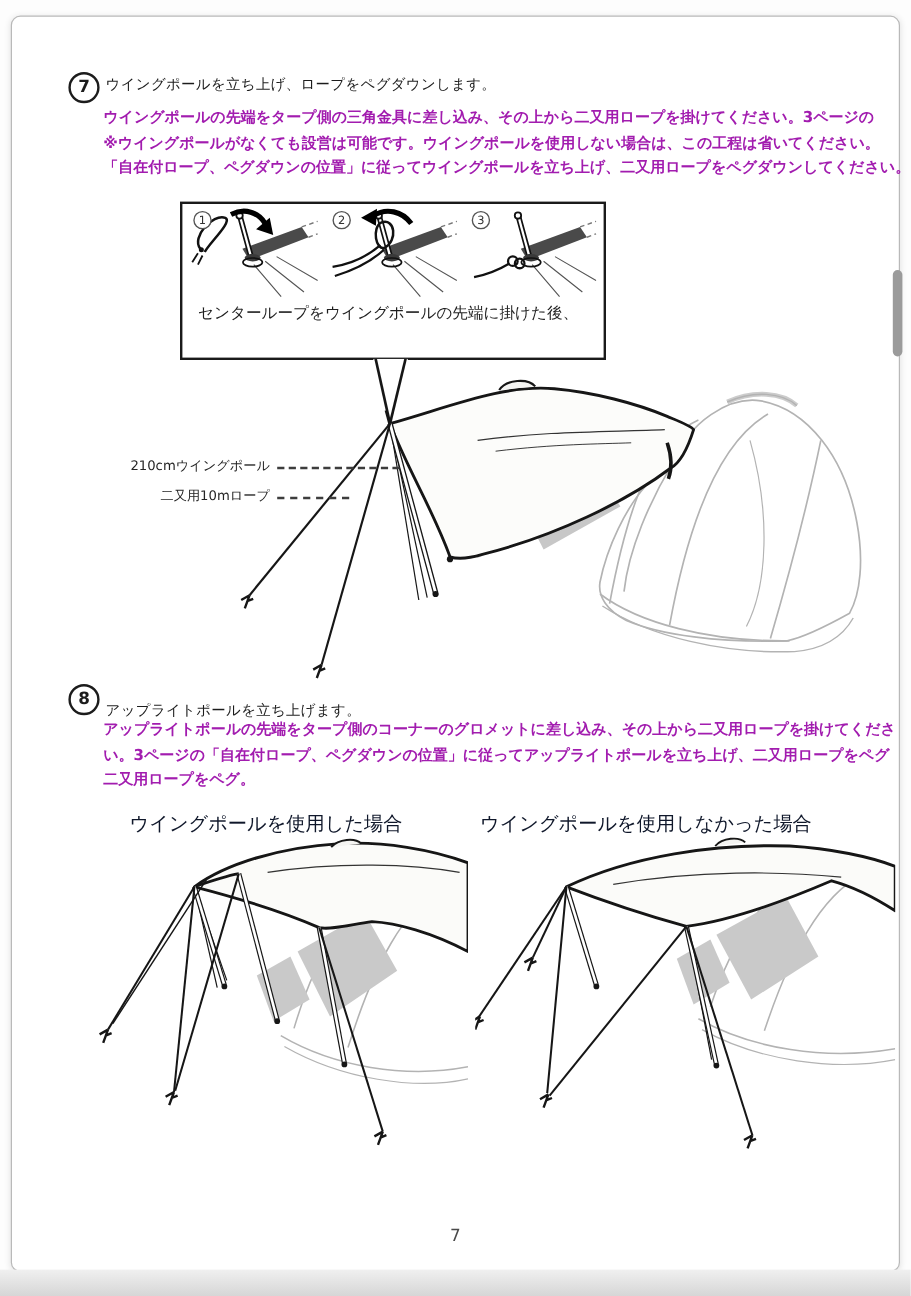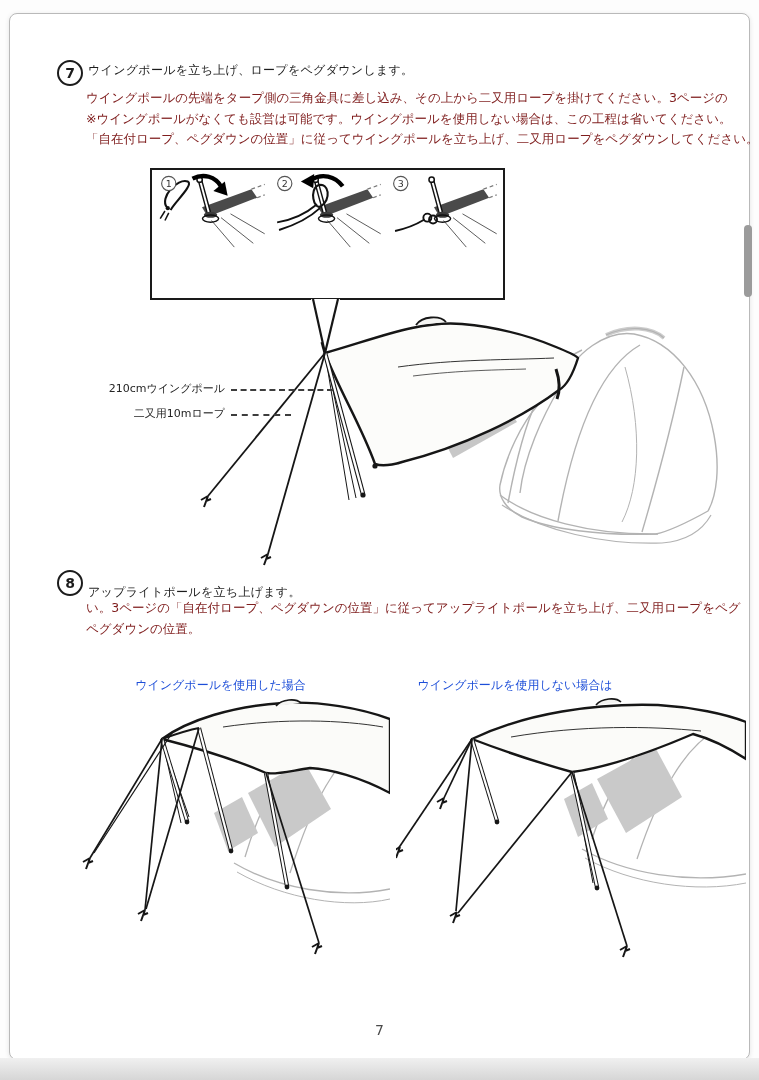--- a/index.html
+++ b/index.html
@@ -20,33 +20,33 @@
   .scroll-thumb{
     position:absolute;left:744px;top:225px;width:8px;height:72px;
     border-radius:4px;background:#9b9b9b;
   }
   .step-circle{
     position:absolute;width:22px;height:22px;border:2px solid #1c1c1c;border-radius:50%;
     display:flex;align-items:center;justify-content:center;
     font-size:14px;font-weight:bold;background:#fff;
   }
   .step-title{position:absolute;font-size:12px;font-weight:normal;white-space:nowrap;letter-spacing:.3px;}
-  .body-text{position:absolute;font-size:12.5px;line-height:20.5px;color:#7f1d1d;}
+  .body-text{position:absolute;font-size:12.5px;line-height:20.5px;color:#a21caf;font-weight:bold;}
   .body-text div{white-space:nowrap;}
   .callout-box{
     position:absolute;left:150px;top:168px;width:355px;height:132px;
     border:2px solid #1a1a1a;background:#fff;box-sizing:border-box;
   }
   .mini-row{display:flex;gap:7px;padding:3px 5px 0 5px;}
   .callout-text{position:absolute;left:13px;top:82px;font-size:13px;line-height:20px;color:#1e1e1e;}
   .callout-text div{white-space:nowrap;}
   .pointer-svg{position:absolute;left:285px;top:299px;}
   .label-text{position:absolute;font-size:11px;color:#242424;text-align:right;white-space:nowrap;width:165px;left:60px;}
   .dash-line{position:absolute;height:0;border-top:2px dashed #3d3d3d;}
-  .caption{position:absolute;font-size:12px;color:#1d4ed8;text-align:center;white-space:nowrap;}
+  .caption{position:absolute;font-size:16px;color:#0f172a;text-align:center;white-space:nowrap;}
   .page-num{position:absolute;left:0;top:1022px;width:759px;text-align:center;font-size:14px;color:#4a4a4a;}
   .illo{position:absolute;}
 </style>
 </head>
 <body>
 
 <div class="page-card"></div>
 
 <div class="step-circle" style="left:57px;top:60px;">
   <span>7</span>
@@ -106,20 +106,21 @@
       <ellipse cx="55" cy="44" rx="7" ry="3.2" fill="#3a3a3a"></ellipse>
       <ellipse cx="55" cy="48" rx="8.5" ry="3.8" fill="none" stroke="#111" stroke-width="1.5"></ellipse>
       <circle cx="39" cy="47" r="4.2" fill="none" stroke="#111" stroke-width="2"></circle>
       <circle cx="45" cy="49" r="4.2" fill="none" stroke="#111" stroke-width="2"></circle>
       <path d="M36,49 C26,55 15,59 5,61" fill="none" stroke="#111" stroke-width="2"></path>
       <circle cx="11" cy="11" r="7.5" fill="#fff" stroke="#555" stroke-width="1.2"></circle>
       <text x="11" y="14.5" text-anchor="middle" font-size="10" fill="#333">3</text>
     </svg>
   </div>
   <div class="callout-text">
+    <div>センターループをウイングポールの先端に掛けた後、</div>
   </div>
 </div>
 
 <svg class="illo" style="left:170px;top:305px;" width="560" height="262" viewBox="0 0 560 262">
   <g stroke="#b3b3b3" fill="none" stroke-width="1.4">
     <path d="M390,82 C404,46 438,25 464,29 C503,36 534,76 544,130 C550,162 547,190 538,206 C520,216 500,226 486,229 C430,231 380,224 352,212 C336,204 328,192 330,180 C336,150 352,118 368,100"></path>
     <path d="M390,82 C372,112 354,152 350,188"></path>
     <path d="M338,198 C354,112 374,62 412,45"></path>
     <path d="M388,216 C404,128 430,63 470,40"></path>
     <path d="M472,227 C494,152 507,96 514,62"></path>
@@ -162,26 +163,27 @@
 <div class="label-text" style="top:381px;">210cmウイングポール</div>
 <div class="dash-line" style="left:231px;top:389px;width:102px;"></div>
 <div class="label-text" style="top:406px;">二又用10mロープ</div>
 <div class="dash-line" style="left:231px;top:414px;width:60px;"></div>
 
 <div class="step-circle" style="left:57px;top:570px;">
   <span>8</span>
 </div>
 <div class="step-title" style="left:88px;top:572px;margin-top:12px;">アップライトポールを立ち上げます。</div>
 <div class="body-text" style="left:86px;top:598px;">
+  <div>アップライトポールの先端をタープ側のコーナーのグロメットに差し込み、その上から二又用ロープを掛けてくださ</div>
   <div>い。3ページの「自在付ロープ、ペグダウンの位置」に従ってアップライトポールを立ち上げ、二又用ロープをペグ</div>
-  <div>ペグダウンの位置。</div>
+  <div>二又用ロープをペグ。</div>
 </div>
 
 <div class="caption" style="left:108px;top:677px;width:225px;">ウイングポールを使用した場合</div>
-<div class="caption" style="left:400px;top:677px;width:230px;">ウイングポールを使用しない場合は</div>
+<div class="caption" style="left:400px;top:677px;width:230px;">ウイングポールを使用しなかった場合</div>
 
 <svg class="illo" style="left:38px;top:697px;" width="352" height="295" viewBox="0 0 352 295">
   <g stroke="#b3b3b3" fill="none" stroke-width="1.3">
     <path d="M207,160 C226,96 252,56 288,38"></path>
     <path d="M252,176 C274,106 298,60 334,40"></path>
     <path d="M196,166 C240,192 300,202 352,192"></path>
     <path d="M199,175 C246,202 308,212 352,202" stroke-width="1"></path>
   </g>
   <polygon points="210,96 266,64 293,112 237,150" fill="#c9c9c9"></polygon>
   <polygon points="176,116 204,100 220,136 190,154" fill="#c9c9c9"></polygon>

